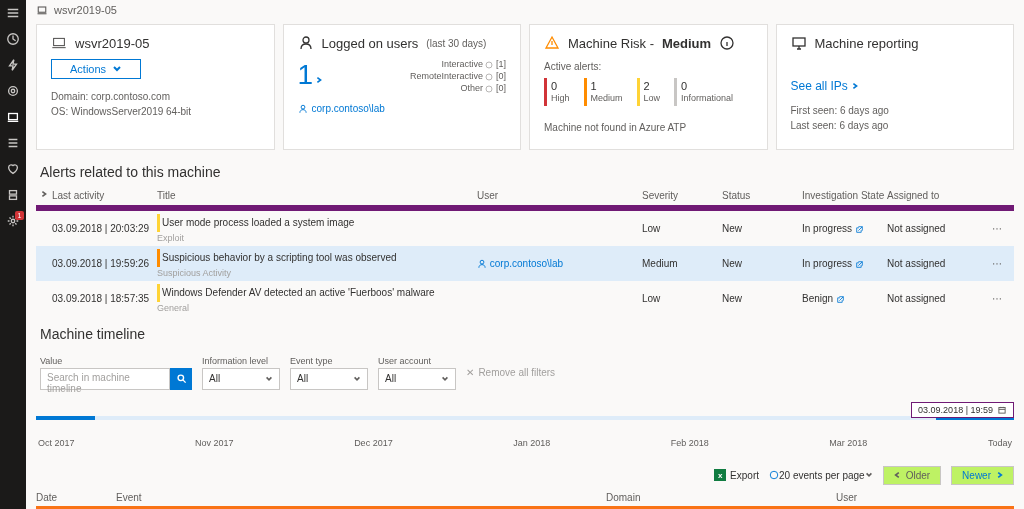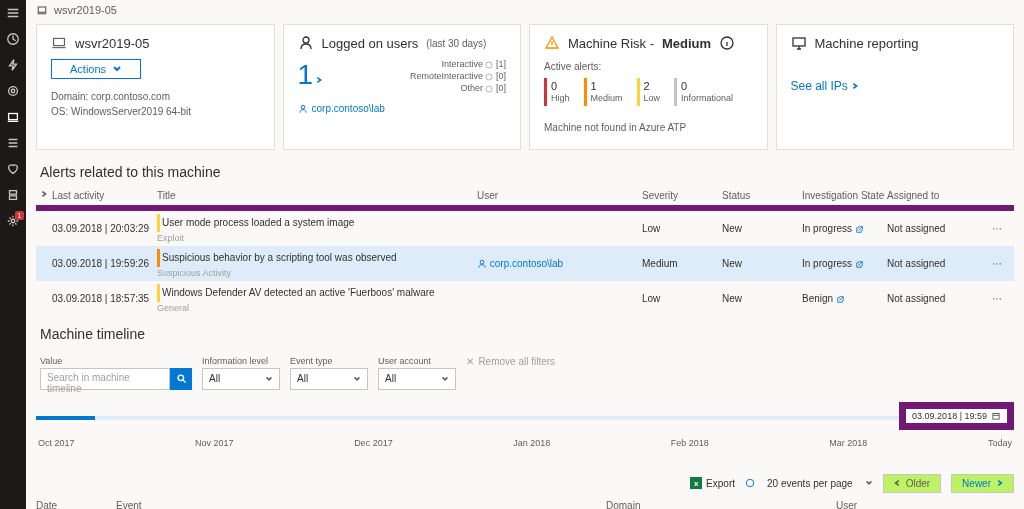--- a/index.html
+++ b/index.html
@@ -42,36 +42,36 @@
 .col-title{width:320px}
 .col-user{width:165px}
 .col-sev{width:80px}
 .col-status{width:80px}
 .col-inv{width:85px}
 .col-asgn{width:100px}
 .col-menu{width:20px;text-align:center;color:#605e5c;cursor:pointer}
 .subtext{color:#a19f9d;font-size:9px}
 .sevbar{display:inline-block;width:3px;height:18px;vertical-align:middle;margin-right:2px}
 .timeline-area{background:#faf9f8;padding:0 10px}
-.tl-filters{display:flex;gap:10px;padding:8px 4px;align-items:flex-start}
+.tl-filters{display:flex;gap:10px;padding:8px 4px;align-items:center}
 .tl-f{display:flex;flex-direction:column;gap:2px}
 .tl-f label{font-size:9px;color:#605e5c}
 .tl-f .sel,.tl-f .inp{border:1px solid #c8c6c4;background:#fff;font-size:10px;padding:3px 6px;height:22px}
 .tl-f .inp{width:130px;color:#a19f9d}
 .tl-f .sel{width:78px;display:flex;justify-content:space-between;align-items:center;cursor:pointer}
 .tl-f .sel svg{width:8px;height:8px;stroke:#605e5c;fill:none;stroke-width:2}
 .searchbtn{width:22px;height:22px;background:#0078d4;display:flex;align-items:center;justify-content:center;cursor:pointer}
 .searchbtn svg{width:11px;height:11px;stroke:#fff;fill:none;stroke-width:2}
 .removefilters{color:#a19f9d;font-size:10px;display:flex;align-items:center;gap:4px;cursor:pointer}
 .tl-track{position:relative;height:28px;margin:10px 0 2px}
 .tl-track .bar{position:absolute;top:8px;left:0;right:0;height:4px;background:#deecf9}
 .tl-track .barfill{position:absolute;top:8px;height:4px;background:#0078d4}
-.tl-pill{position:absolute;right:0;top:-6px;background:#fff;border:7px solid #701a75;font-size:9px;padding:2px 6px;display:flex;align-items:center;gap:4px}
+.tl-pill{position:absolute;right:0;top:-6px;background:#fff;border:1px solid #701a75;font-size:9px;padding:2px 6px;display:flex;align-items:center;gap:4px}
 .tl-pill svg{width:10px;height:10px;stroke:#605e5c;fill:none;stroke-width:1.5}
-.tl-ticks{display:flex;justify-content:space-between;font-size:9px;color:#605e5c;padding:0 2px;margin-bottom:22px}
+.tl-ticks{display:flex;justify-content:space-between;font-size:9px;color:#605e5c;padding:0 2px;margin-bottom:14px}
 .tl-toolbar{display:flex;justify-content:flex-end;align-items:center;gap:10px;font-size:10px;padding:4px 0}
 .pagerbtn{border:1px solid #c8c6c4;background:#bef264;padding:3px 10px;cursor:pointer;color:#605e5c;display:flex;align-items:center;gap:4px}
 .pagerbtn.primary{color:#0078d4}
 .pagerbtn svg{width:8px;height:8px;stroke:currentColor;fill:none;stroke-width:2}
 .excel{display:flex;align-items:center;gap:4px;cursor:pointer}
 .excel .xic{width:12px;height:12px;background:#107c41;color:#fff;font-size:8px;display:flex;align-items:center;justify-content:center;font-weight:bold}
 .ev-table{width:100%;font-size:10px}
 .ev-table .hdr{display:flex;color:#605e5c;padding:3px 0;border-bottom:6px solid #f97316}
 .ev-table .group{font-weight:600;padding:4px 0;font-size:10px}
 .ec-date{width:80px}
@@ -252,20 +252,22 @@
           <span>Machine reporting</span>
         </h3>
       <div style="height:20px"></div>
       <div class="link" style="font-size:12px;display:flex;align-items:center;gap:3px">
           <span>See all IPs</span>
           <svg style="width:8px;height:8px;stroke:#0078d4;fill:none;stroke-width:2" viewBox="0 0 10 10">
             <path d="M3 2l4 3-4 3"></path>
           </svg>
         </div>
       <div style="height:10px"></div>
+      <div class="smalltext"><span>First seen:</span> <span>6 days ago</span></div>
+      <div class="smalltext"><span>Last seen:</span> <span>6 days ago</span></div>
     </div>
   </div>
 
   <div class="section-h">Alerts related to this machine</div>
   <div class="alerts-table">
     <div class="hdr">
       <div class="col-chevron">
           <svg viewBox="0 0 10 10">
             <path d="M3 2l4 3-4 3"></path>
           </svg>
@@ -393,21 +395,21 @@
         <span>Feb 2018</span>
         <span>Mar 2018</span>
         <span>Today</span>
       </div>
 
     <div class="tl-toolbar">
       <div class="excel">
           <div class="xic">x</div>
           <span>Export</span>
         </div>
-      <div style="display:flex;align-items:center;gap:12px;cursor:pointer">
+      <div style="display:flex;align-items:center;gap:0;cursor:pointer">
           <svg style="width:10px;height:10px;stroke:#0078d4;fill:none;stroke-width:1.5" viewBox="0 0 16 16">
             <circle cx="8" cy="8" r="6"></circle>
           </svg>
           <span>20 events per page</span>
           <svg style="width:8px;height:8px;stroke:#605e5c;fill:none;stroke-width:2" viewBox="0 0 10 10">
             <path d="M2 3l3 3 3-3"></path>
           </svg>
         </div>
       <div class="pagerbtn">
           <svg viewBox="0 0 10 10">

